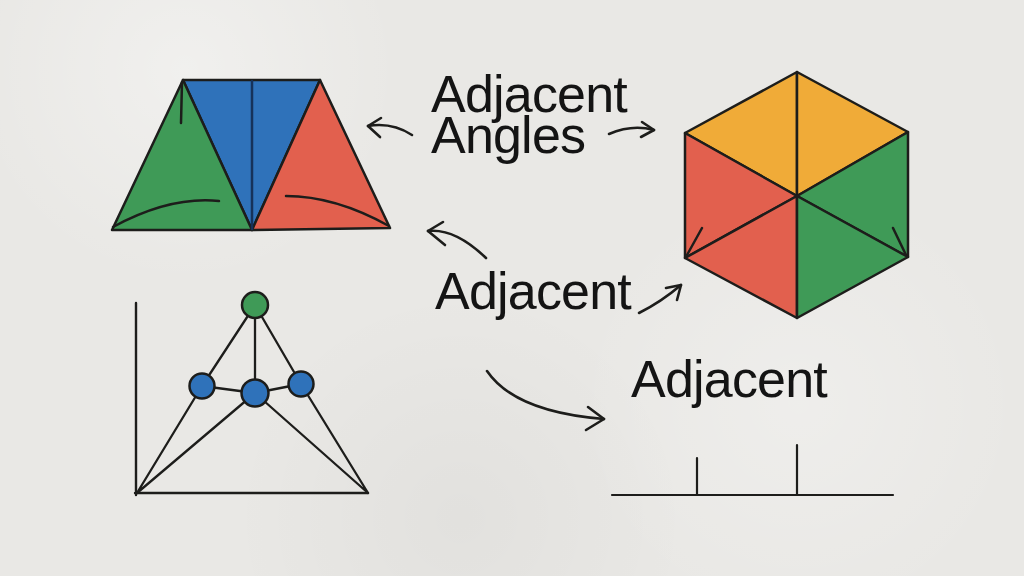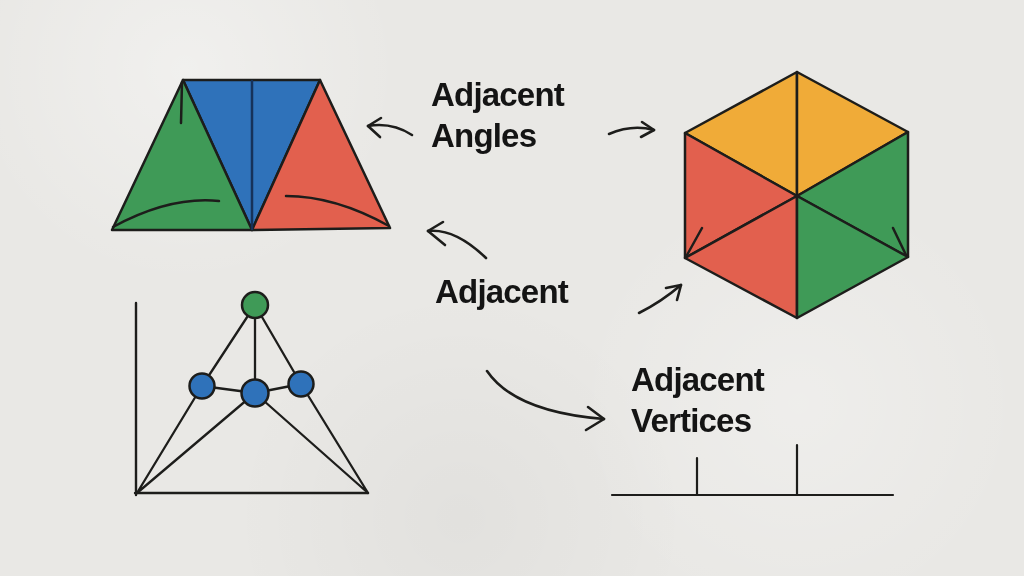--- a/index.html
+++ b/index.html
@@ -18,22 +18,22 @@
       radial-gradient(circle at 45% 90%, rgba(0,0,0,0.03), rgba(0,0,0,0) 30%),
       #e9e8e5;
   }
   .scene {
     position: absolute; inset: 0;
     width: 1024px; height: 576px;
     display: block;
   }
   .label {
     position: absolute;
-    font-weight: bold;
-    font-size: 33px;
+    font-weight: normal;
+    font-size: 52px;
     line-height: 41px;
     letter-spacing: -0.8px;
     color: #141414;
   }
   .label span { display: block; }
 </style>
 </head>
 <body>
 
 <div class="stage">
@@ -109,16 +109,15 @@
     <span>Adjacent</span>
     <span>Angles</span>
   </div>
 
   <div class="label" style="left:435px; top:271px;">
     <span>Adjacent</span>
   </div>
 
   <div class="label" style="left:631px; top:359px;">
     <span>Adjacent</span>
-    <span>Vertices</span>
   </div>
 
 </div>
 
 </body></html>

